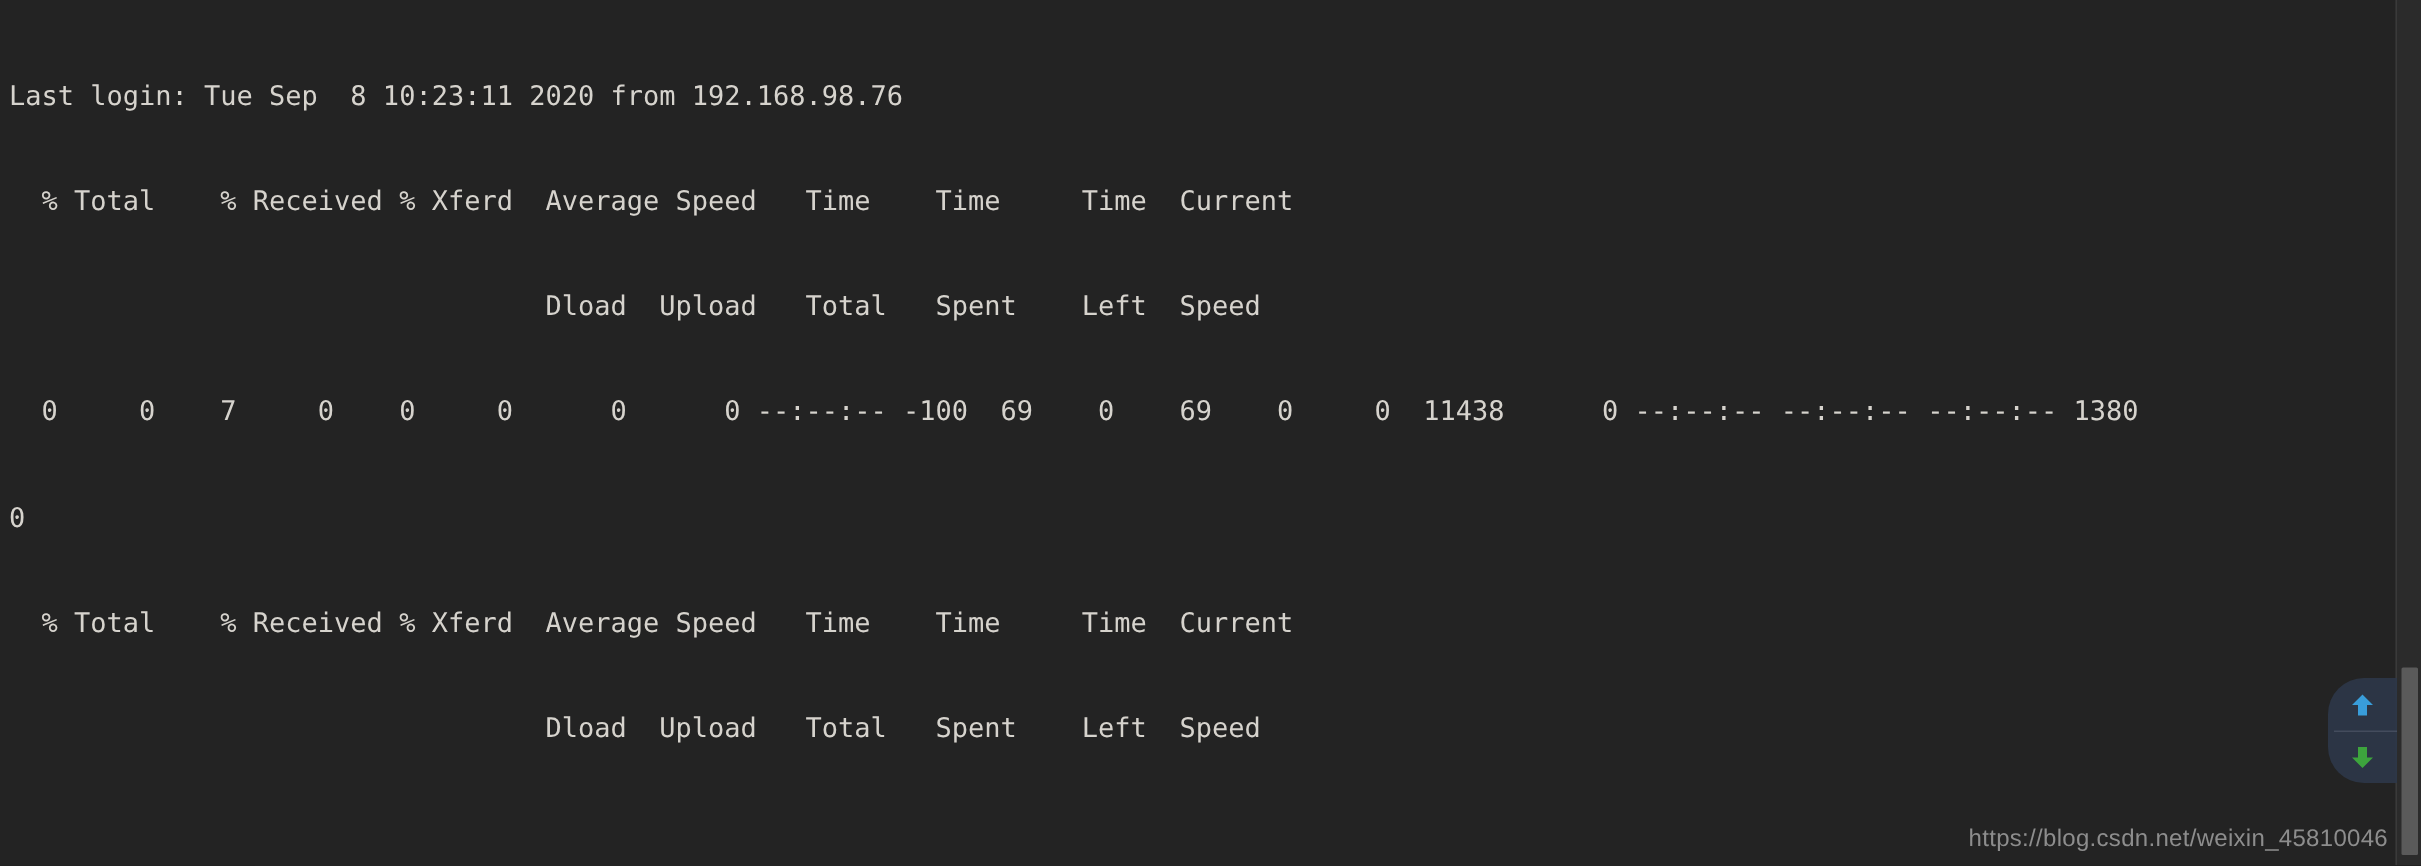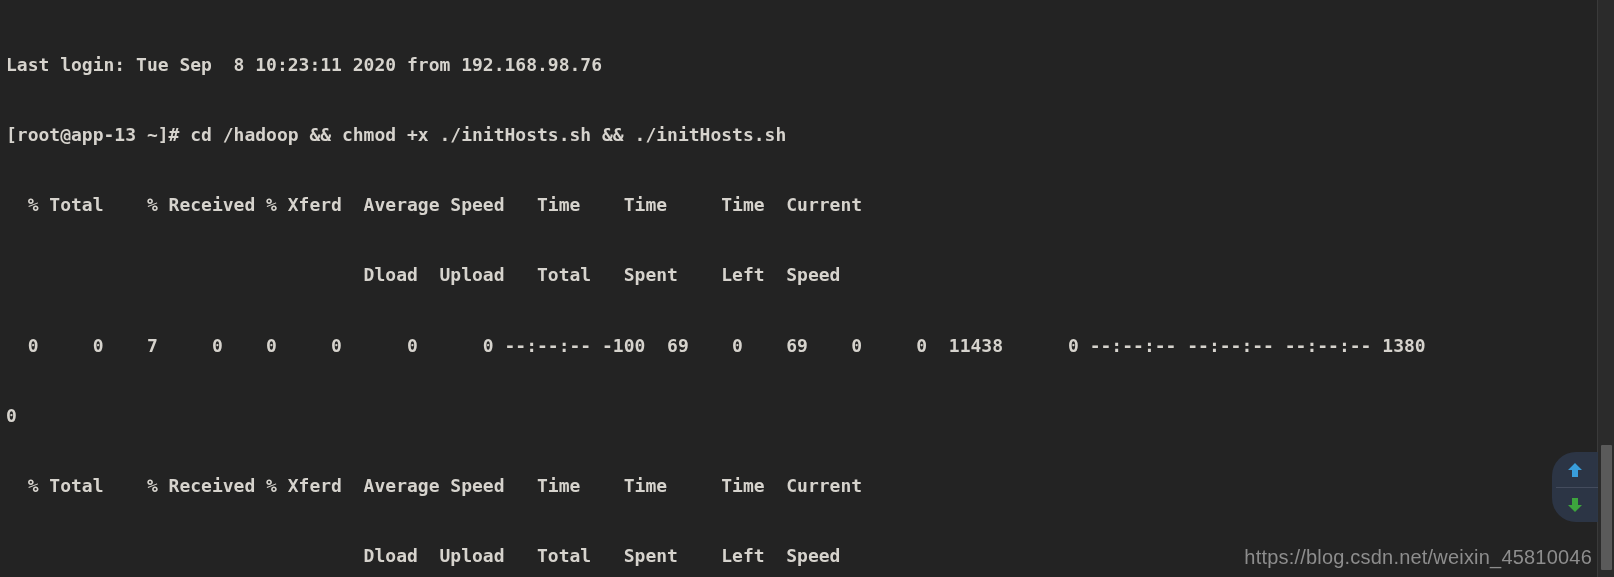--- a/index.html
+++ b/index.html
@@ -35,21 +35,20 @@
     color: #d6d3cd;
     letter-spacing: 0px;
     white-space: pre;
     -webkit-font-smoothing: antialiased;
   }
 
   .line {
     white-space: pre;
     height: 23.4px;
     font-family: "DejaVu Sans Mono", "Liberation Mono", monospace;
-    font-weight: bold;
   }
 
   
   #scrollbar-track {
     position: absolute;
     right: 0px;
     top: 0;
     width: 17px;
     height: 577px;
     background: #2b2b2b;
@@ -98,34 +97,33 @@
     line-height: 1;
   }
   #scroll-nav svg { display: block; }
 
   
   #watermark {
     position: absolute;
     right: 22px;
     bottom: 8px;
     font-family: "Liberation Sans", sans-serif;
-    font-size: 20px;
+    font-size: 16px;
     color: #8d8d8d;
     letter-spacing: 0.2px;
     white-space: nowrap;
   }
 </style>
 </head>
 <body>
 
 <div id="terminal">
 
   <div id="screen">
     <div class="line">Last login: Tue Sep  8 10:23:11 2020 from 192.168.98.76</div>
-    <div class="line">[root@app-13 ~]# cd /hadoop &amp;&amp; chmod +x ./initHosts.sh &amp;&amp; ./initHosts.sh</div>
     <div class="line">  % Total    % Received % Xferd  Average Speed   Time    Time     Time  Current</div>
     <div class="line">                                 Dload  Upload   Total   Spent    Left  Speed</div>
     <div class="line">  0     0    7     0    0     0      0      0 --:--:-- -100  69    0    69    0     0  11438      0 --:--:-- --:--:-- --:--:-- 1380</div>
     <div class="line">0</div>
     <div class="line">  % Total    % Received % Xferd  Average Speed   Time    Time     Time  Current</div>
     <div class="line">                                 Dload  Upload   Total   Spent    Left  Speed</div>
     
     
     
     

